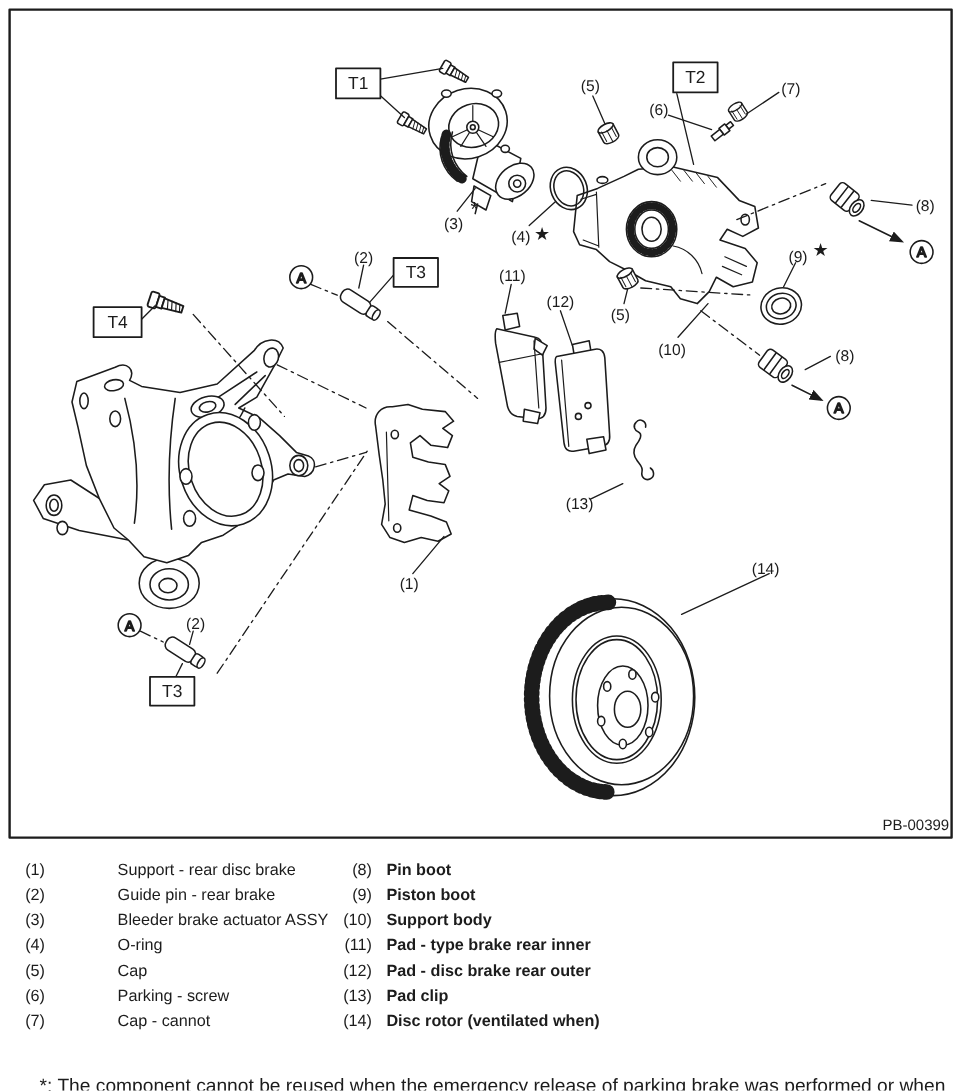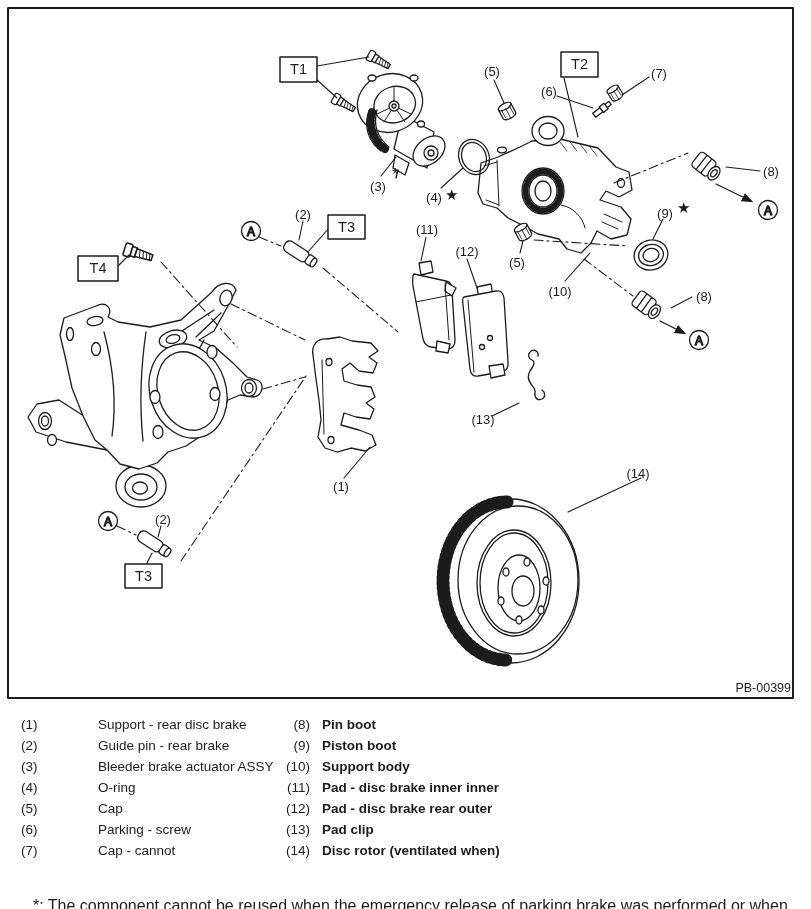--- a/index.html
+++ b/index.html
@@ -351,21 +351,21 @@
     <div class="legend-row" style="top:21px">
           <span class="lnum r">(9)</span>
           <span class="llab">Piston boot</span>
         </div>
     <div class="legend-row" style="top:42px">
           <span class="lnum r">(10)</span>
           <span class="llab">Support body</span>
         </div>
     <div class="legend-row" style="top:63px">
           <span class="lnum r">(11)</span>
-          <span class="llab">Pad - disc brake inner inner</span>
+          <span class="llab">Pad - type brake rear inner</span>
         </div>
     <div class="legend-row" style="top:84px">
           <span class="lnum r">(12)</span>
           <span class="llab">Pad - disc brake rear outer</span>
         </div>
     <div class="legend-row" style="top:105px">
           <span class="lnum r">(13)</span>
           <span class="llab">Pad clip</span>
         </div>
     <div class="legend-row" style="top:126px">

